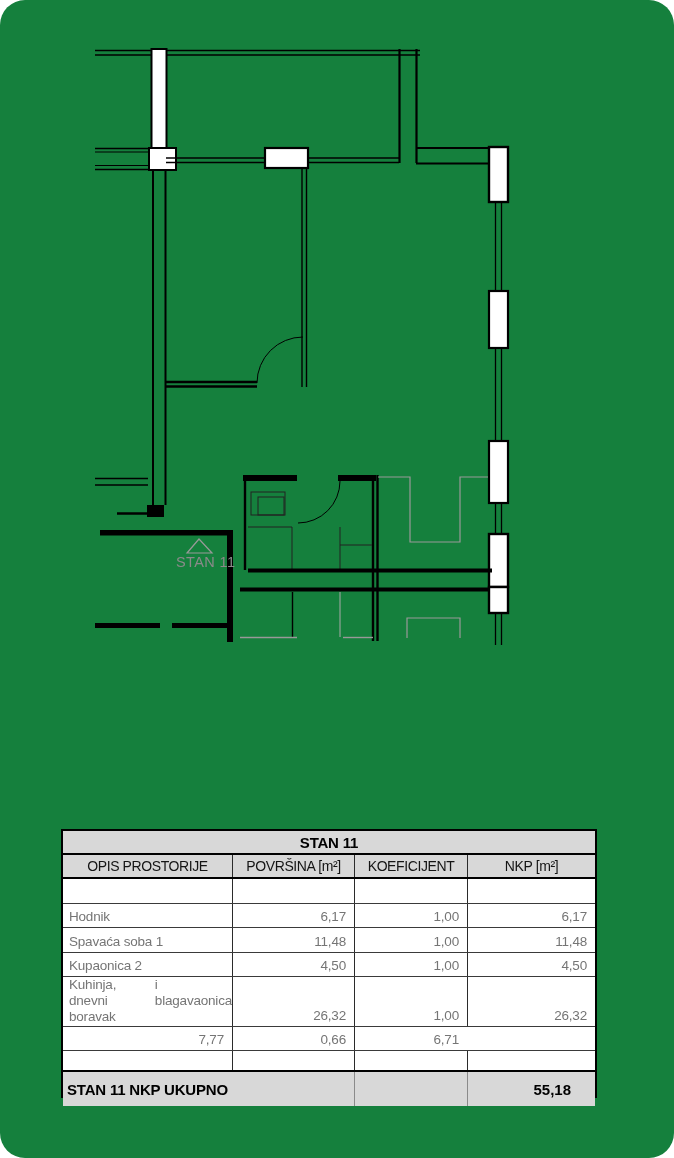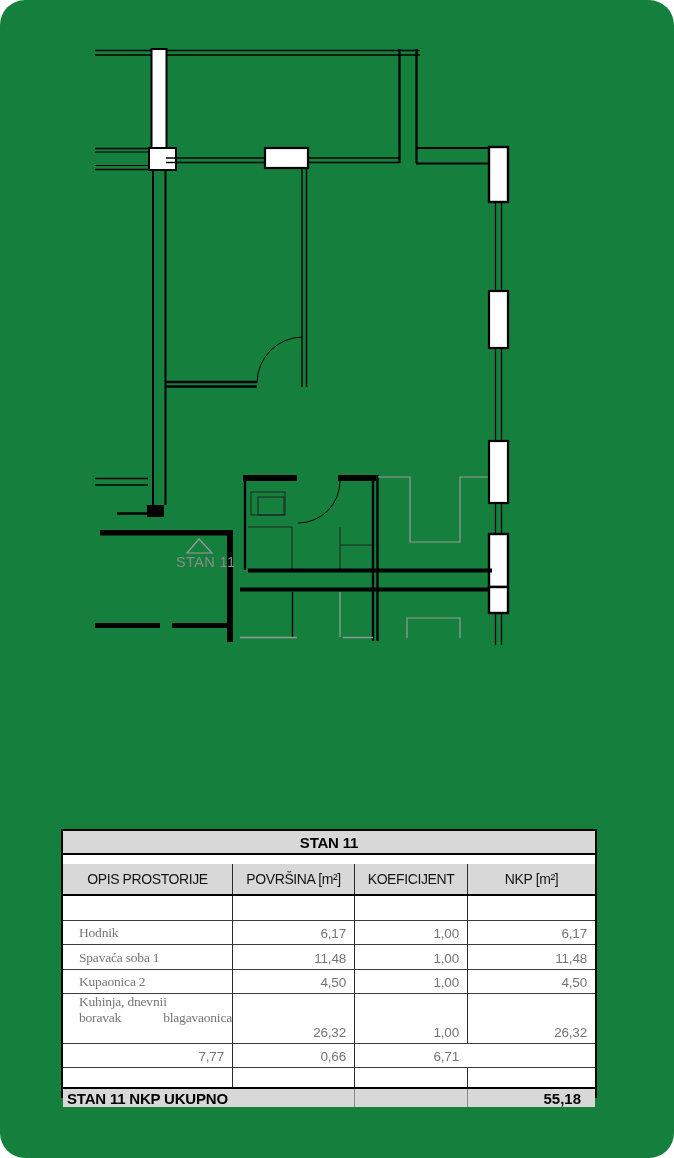--- a/index.html
+++ b/index.html
@@ -22,42 +22,42 @@
   .cols4 { grid-template-columns:169px 122px 113px 128px; }
   .cols3 { grid-template-columns:291px 113px 128px; }
   .cell { box-sizing:border-box; overflow:hidden; display:flex; }
   .cols4 .cell + .cell { border-left:1.5px solid #2b2b2b; }
 
   .r-title {
     height:22px; background:#d8d8d8; border-bottom:2px solid #000;
     display:flex; align-items:center; justify-content:center;
     font-weight:bold; font-size:15px; letter-spacing:-0.2px; color:#000;
   }
-  .r-header { height:32px; background:#d8d8d8; border-bottom:2px solid #000;margin-top:9px; }
+  .r-header { height:24px; background:#d8d8d8; border-bottom:2px solid #000; }
   .r-header .cell {
     align-items:center; justify-content:center;
     font-size:14px; color:#141414; letter-spacing:-0.4px; white-space:nowrap;
   }
   .r-empty1 { height:25px; border-bottom:1.5px solid #3a3a3a; background:#fff; }
   .r-empty2 { height:21px; border-bottom:2.5px solid #000; background:#fff; }
 
   .r-data { font-size:13.5px; color:#757575; letter-spacing:-0.2px; background:#fff; }
   .r-data .cell { align-items:flex-end; padding-bottom:3px; }
-  .r-data .cname { padding-left:16px; justify-content:flex-start;font-family:Liberation Serif, serif; }
+  .r-data .cname { padding-left:6px; justify-content:flex-start; }
   .r-data .cname.two-line { flex-direction:row; align-items:flex-start; justify-content:flex-end; line-height:16px; }
   .r-data .cnum  { padding-right:8px; justify-content:flex-end; }
   .h24 { height:24px; border-bottom:1.5px solid #3a3a3a; }
   .h25 { height:25px; border-bottom:1.5px solid #3a3a3a; }
   .h50 { height:50px; border-bottom:1.5px solid #3a3a3a; }
 
-  .r-total { height:18px; background:#d8d8d8; font-weight:bold; font-size:15px; color:#000; }
+  .r-total { height:34px; background:#d8d8d8; font-weight:bold; font-size:15px; color:#000; }
   .r-total .cell { align-items:center; }
   .r-total .cell + .cell { border-left:1px solid #8a8a8a; }
   .r-total .lab { padding-left:4px; letter-spacing:-0.2px; }
-  .r-total .val { justify-content:flex-end; padding-right:14px; }
+  .r-total .val { justify-content:flex-end; padding-right:24px; }
 </style>
 </head>
 <body>
 
 <div class="page">
 
   <svg class="plan" width="674" height="700" viewBox="0 0 674 700">
 
     <g stroke="#000" fill="none">
       <line x1="95" y1="50.5" x2="420" y2="50.5" stroke-width="1.4"></line>

